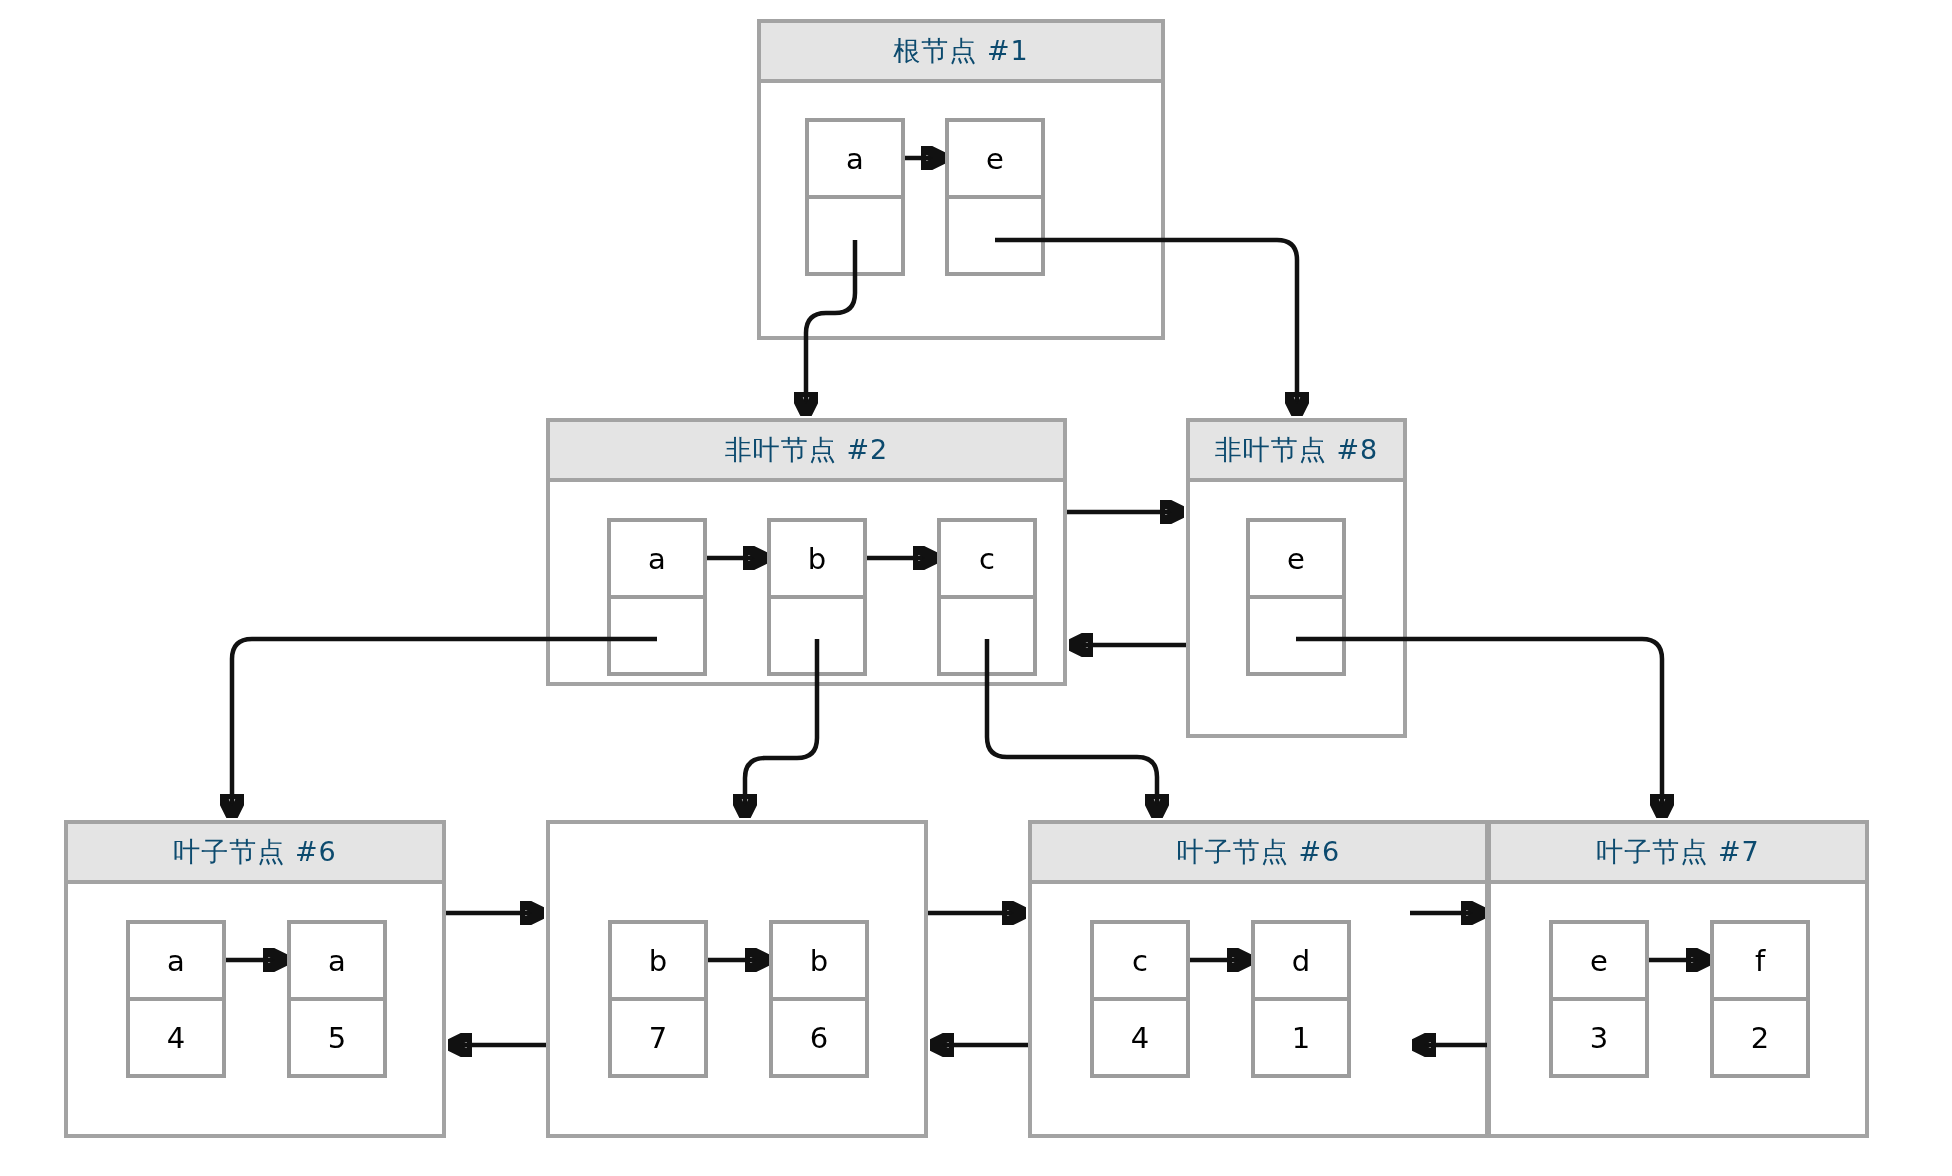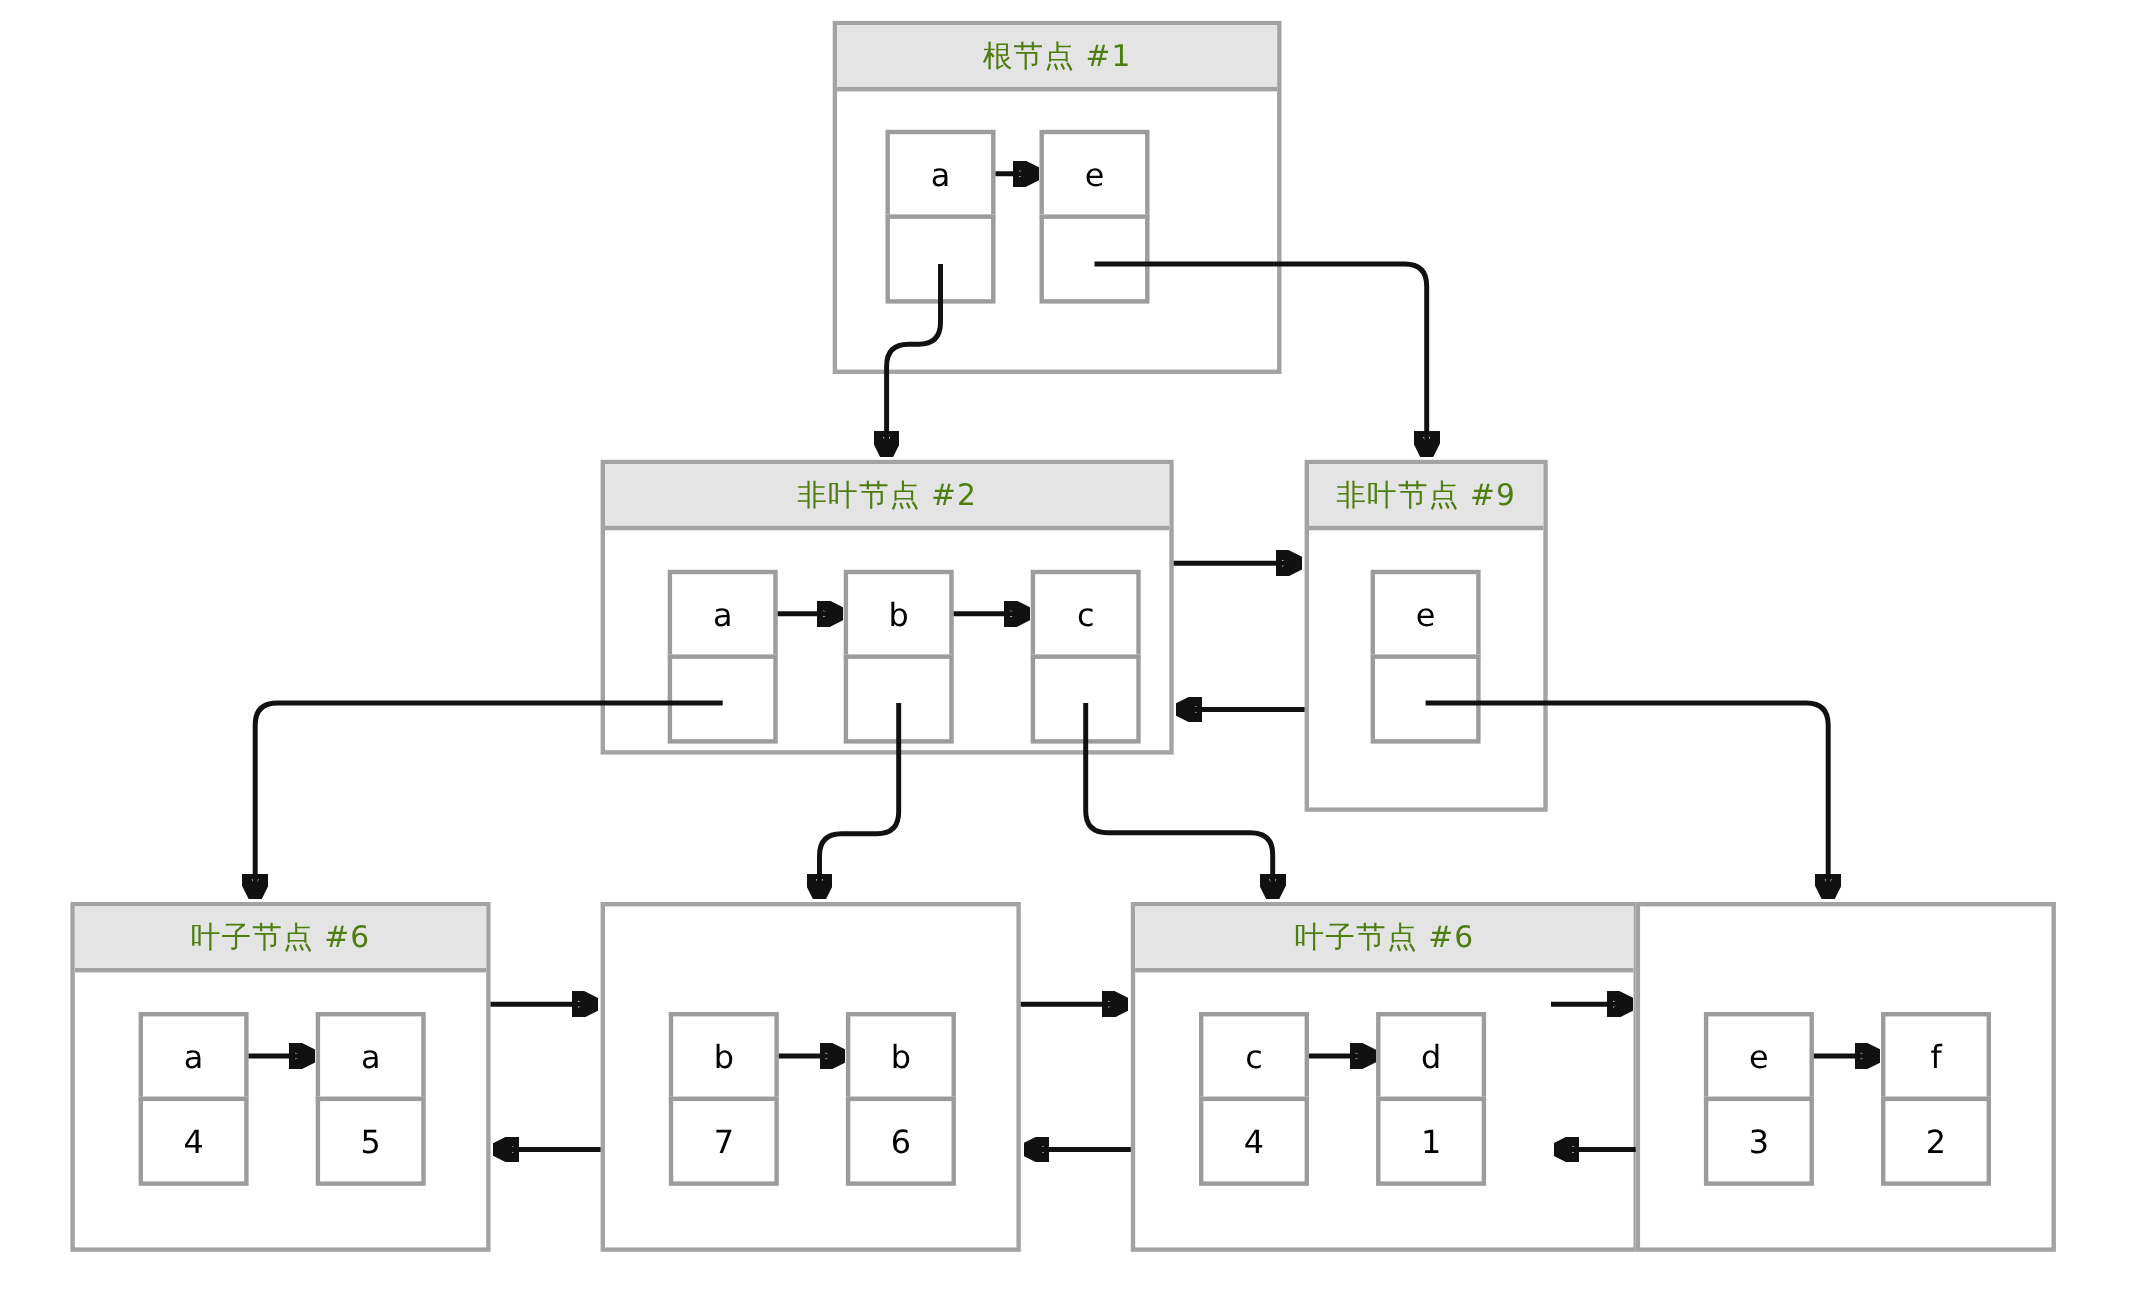--- a/index.html
+++ b/index.html
@@ -20,21 +20,21 @@
   .node-header {
     height: 56px;
     background: #e4e4e4;
     border-bottom: 4px solid #a3a3a3;
     display: flex;
     align-items: center;
     justify-content: center;
   }
   .node-title {
     font-size: 27px;
-    color: #4d7c0f;
+    color: #0c4a6e;
     letter-spacing: 1px;
     white-space: nowrap;
   }
   .record {
     position: absolute;
     width: 100px;
   }
   .cell {
     box-sizing: border-box;
     width: 100px;
@@ -93,21 +93,21 @@
       <div class="cell"></div>
     </div>
     <div class="record" style="left:387px;top:96px">
       <div class="cell">c</div>
       <div class="cell"></div>
     </div>
   </div>
 
   <div class="node" style="left:1186px;top:418px;width:221px;height:320px">
     <div class="node-header">
-      <span class="node-title">非叶节点 #9</span>
+      <span class="node-title">非叶节点 #8</span>
     </div>
     <div class="record" style="left:56px;top:96px">
       <div class="cell">e</div>
       <div class="cell"></div>
     </div>
   </div>
 
   <div class="node" style="left:64px;top:820px;width:382px;height:318px">
     <div class="node-header">
       <span class="node-title">叶子节点 #6</span>
@@ -141,20 +141,23 @@
       <div class="cell">c</div>
       <div class="cell">4</div>
     </div>
     <div class="record" style="left:219px;top:96px">
       <div class="cell">d</div>
       <div class="cell">1</div>
     </div>
   </div>
 
   <div class="node" style="left:1487px;top:820px;width:382px;height:318px">
+    <div class="node-header">
+      <span class="node-title">叶子节点 #7</span>
+    </div>
     <div class="record" style="left:58px;top:96px">
       <div class="cell">e</div>
       <div class="cell">3</div>
     </div>
     <div class="record" style="left:219px;top:96px">
       <div class="cell">f</div>
       <div class="cell">2</div>
     </div>
   </div>
 

